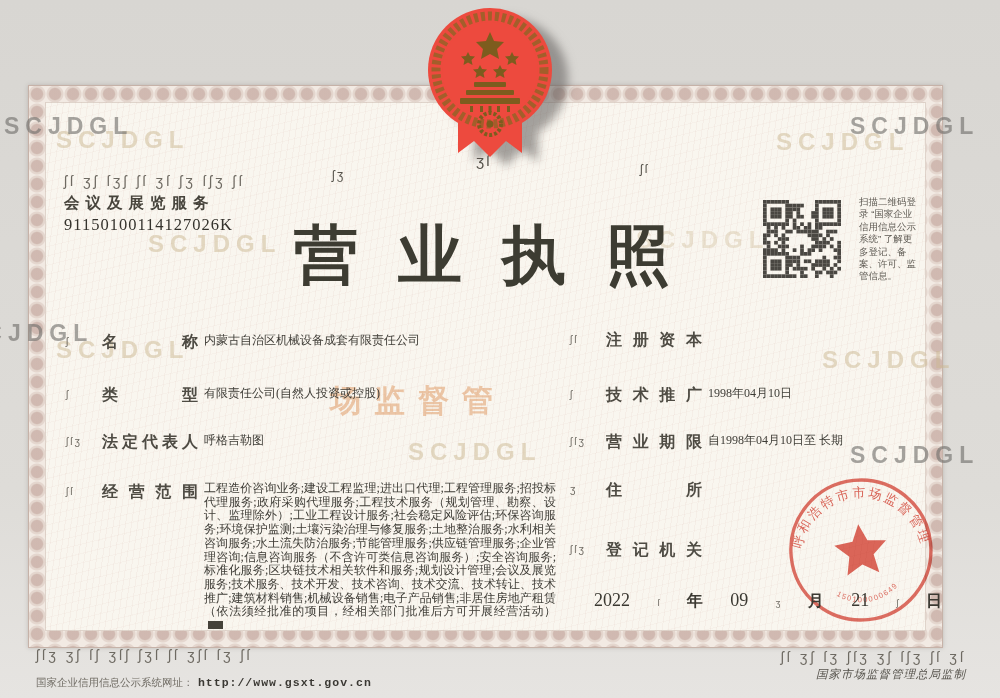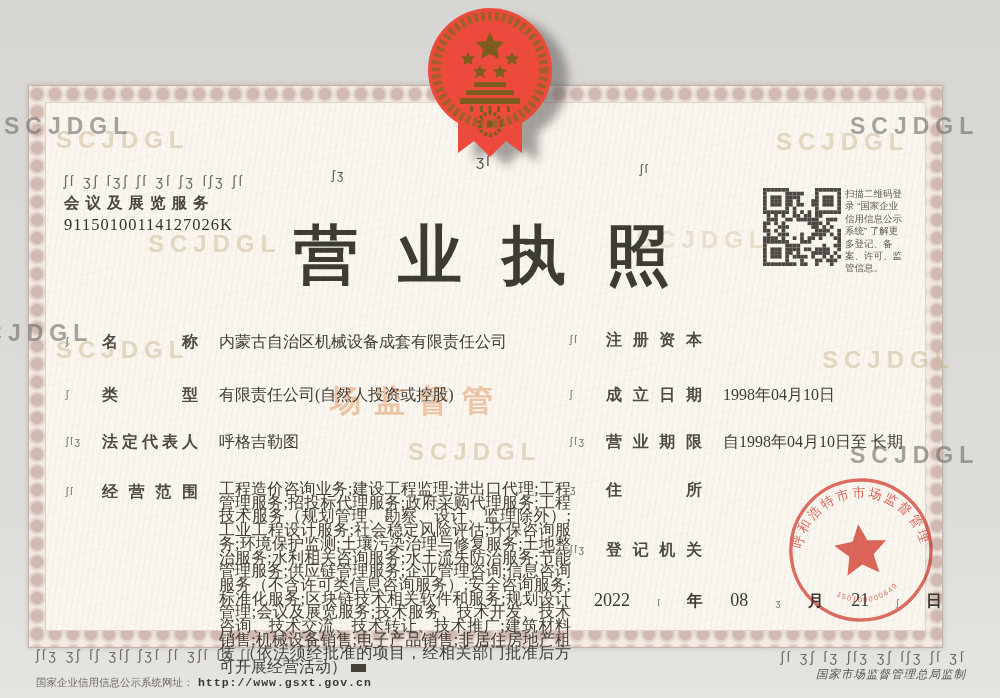--- a/index.html
+++ b/index.html
@@ -25,29 +25,29 @@
   
   .mong{color:#6e6a62;letter-spacing:3px;font-size:14px;line-height:10px;}
   .credit-block{position:absolute;left:64px;top:176px;z-index:3;}
   .credit-label{margin-top:7px;font-size:15.5px;font-weight:700;letter-spacing:6px;color:#47443c;}
   .credit-code{margin-top:1px;font-family:"Liberation Serif",serif;font-size:16.5px;
     letter-spacing:1px;color:#34322c;}
   .doc-title{position:absolute;left:294px;top:212px;z-index:3;font-size:64px;font-weight:700;
     letter-spacing:40px;white-space:nowrap;color:#3d3c32;}
   .title-mong{position:absolute;z-index:3;color:#55524a;font-size:12px;letter-spacing:2px;}
   .tm1{left:332px;top:168px;} .tm2{left:476px;top:152px;font-size:15px;} .tm3{left:640px;top:162px;}
-  .qr-block{position:absolute;left:763px;top:188px;z-index:3;display:flex;gap:4px;}
+  .qr-block{position:absolute;left:763px;top:196px;z-index:3;display:flex;gap:18px;align-items:center;}
   .qr{width:78px;height:78px;flex:none;}
   .qr-caption{width:90px;font-size:9.5px;line-height:12.4px;color:#5d5952;white-space:pre-line;}
   
   .row{position:absolute;display:flex;align-items:flex-start;z-index:3;}
   .row .mg{flex:none;width:36px;font-size:10px;color:#6e6a62;letter-spacing:2px;padding-top:4px;}
   .row .lbl{flex:none;width:96px;font-size:16px;font-weight:700;color:#4e4b43;
     text-align:justify;text-align-last:justify;}
-  .row .val{margin-left:21px;font-family:"Liberation Serif",serif;font-size:16px;color:#3e3c36;}
+  .row .val{margin-left:6px;font-family:"Liberation Serif",serif;font-size:12px;color:#3e3c36;}
   .lrow{left:66px;width:506px;}
   .rrow{left:570px;width:376px;}
   .r1{top:332px;} .r2{top:385px;} .r3{top:432px;} .r4{top:482px;}
   .rr1{top:330px;} .rr2{top:385px;} .rr3{top:432px;} .rr4{top:480px;} .rr5{top:540px;}
   .scope-val{width:352px;font-size:12.5px;line-height:13.7px;text-align:justify;color:#45433c;}
   .addr-val{width:246px;font-size:14px;line-height:19.5px;color:#3e3c36;}
   .end-mark{display:inline-block;width:15px;height:8px;background:#45423a;margin-left:4px;}
   
   .seal{position:absolute;left:782px;top:472px;z-index:7;mix-blend-mode:multiply;
     transform:rotate(-6deg);opacity:.9;}
@@ -391,21 +391,21 @@
       <span>工程造价咨询业务;建设工程监理;进出口代理;工程管理服务;招投标代理服务;政府采购代理服务;工程技术服务（规划管理、勘察、设计、监理除外）;工业工程设计服务;社会稳定风险评估;环保咨询服务;环境保护监测;土壤污染治理与修复服务;土地整治服务;水利相关咨询服务;水土流失防治服务;节能管理服务;供应链管理服务;企业管理咨询;信息咨询服务（不含许可类信息咨询服务）;安全咨询服务;标准化服务;区块链技术相关软件和服务;规划设计管理;会议及展览服务;技术服务、技术开发、技术咨询、技术交流、技术转让、技术推广;建筑材料销售;机械设备销售;电子产品销售;非居住房地产租赁 （依法须经批准的项目，经相关部门批准后方可开展经营活动）</span><span class="end-mark"></span>
     </span>
   </div>
 
   <div class="row rrow rr1">
     <span class="mg">ʃſ</span>
     <span class="lbl">注册资本</span>
   </div>
   <div class="row rrow rr2">
     <span class="mg">ʃ</span>
-    <span class="lbl">成立日期</span>
+    <span class="lbl">技术推广</span>
     <span class="val">1998年04月10日</span>
   </div>
   <div class="row rrow rr3">
     <span class="mg">ʃſʒ</span>
     <span class="lbl">营业期限</span>
     <span class="val">自1998年04月10日至 长期</span>
   </div>
   <div class="row rrow rr4">
     <span class="mg">ʒ</span>
     <span class="lbl">住所</span>
@@ -427,21 +427,21 @@
     </text>
     <text font-size="7.5" fill="#d63a2c" letter-spacing="1.5" opacity="0.8" font-family="Liberation Sans, sans-serif">
       <textPath href="#arcBot" startOffset="22%">150100000649</textPath>
     </text>
   </svg>
 
   <div class="date-row">
     <span class="num">2022</span>
     <span class="dm">ſ</span>
     <span class="unit">年</span>
-    <span class="num">08</span>
+    <span class="num">09</span>
     <span class="dm">ʒ</span>
     <span class="unit">月</span>
     <span class="num">21</span>
     <span class="dm">ʃ</span>
     <span class="unit">日</span>
   </div>
 
   <div class="footer-left">
     <div class="mong">ʃſʒ ʒʃ ſʃ ʒſʃ ʃʒſ ʃſ ʒʃſ ſʒ ʃſ</div>
     <div class="line2">

